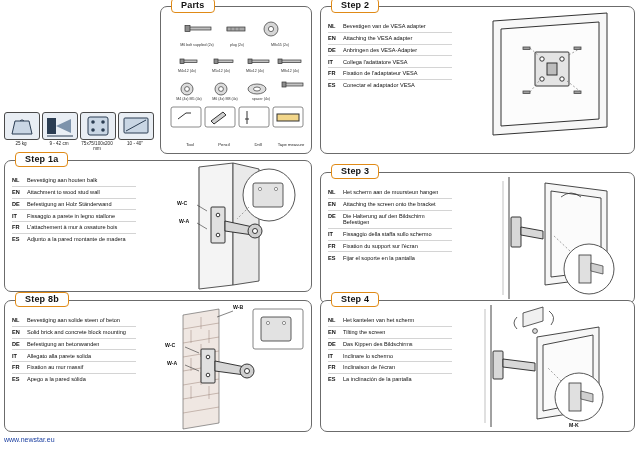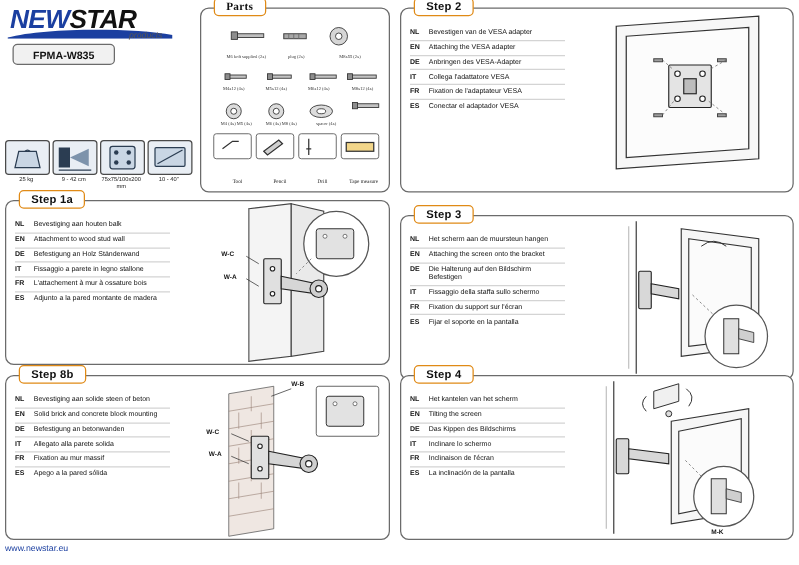--- a/index.html
+++ b/index.html
@@ -21,21 +21,21 @@
   #model-badge{position:absolute;left:6px;top:31px;width:80px;height:15px;border:1px solid #6b6b6b;border-radius:4px;
     background:#f1f1f1;display:flex;align-items:center;justify-content:center;font-size:8.5px;font-weight:bold;}
 
   
   #spec-row{position:absolute;left:4px;top:112px;width:148px;height:40px;display:flex;gap:4px;}
   .spec{width:34px;text-align:center;}
   .spec .box{width:34px;height:26px;border:1px solid #4a4a4a;border-radius:3px;background:#e9eef4;position:relative;overflow:hidden;}
   .spec .cap{font-size:4.6px;color:#222;margin-top:1px;line-height:1.1;}
 
   
-  #parts{left:160px;top:6px;width:152px;height:148px;font-family:Liberation Serif, serif;}
+  #parts{left:160px;top:6px;width:152px;height:148px;}
   .part-cell{position:absolute;text-align:center;font-size:3.6px;color:#333;line-height:1.15;}
   .tool-cell{position:absolute;bottom:6px;width:34px;text-align:center;}
   .tool-cap{font-size:4.2px;margin-top:1px;color:#222;}
 
   
   #step1a{left:4px;top:160px;width:308px;height:132px;}
   #step1b{left:4px;top:300px;width:308px;height:132px;}
   #step2{left:320px;top:6px;width:315px;height:148px;padding-left:40px;}
   #step3{left:320px;top:172px;width:315px;height:132px;}
   #step4{left:320px;top:300px;width:315px;height:132px;}
@@ -54,30 +54,20 @@
   
   #footer{position:absolute;left:4px;top:436px;width:140px;height:12px;font-size:7px;color:#1b3fa0;}
 
   .lbl{font-size:5.2px;font-weight:bold;fill:#111;font-family:"Liberation Sans",sans-serif;}
 </style>
 </head>
 <body>
 
 <div id="sheet">
 
-  <div id="logo-block">
-    <svg class="logo-swoosh" viewBox="0 0 132 9">
-      <path d="M0 8 C30 0, 100 0, 132 6 L132 9 L0 9 Z" fill="#1b3fa0"></path>
-    </svg>
-    <div style="position:absolute;left:4px;top:0px;">
-      <span class="logo-word logo-new">NEW</span><span class="logo-word logo-star">STAR</span>
-    </div>
-    <div class="logo-sub">products</div>
-    <div id="model-badge">FPMA-W835</div>
-  </div>
 
   <div id="spec-row">
     <div class="spec">
       <div class="box">
         <svg width="34" height="26" viewBox="0 0 34 26">
             <path d="M10 8 L24 8 L27 21 L7 21 Z" fill="#c9d6e4" stroke="#2b3d52" stroke-width="1"></path>
             <path d="M15 8 a2.5 2.5 0 0 1 4 0" fill="none" stroke="#2b3d52" stroke-width="1"></path>
           </svg>
       </div>
       <div class="cap">25 kg</div>

